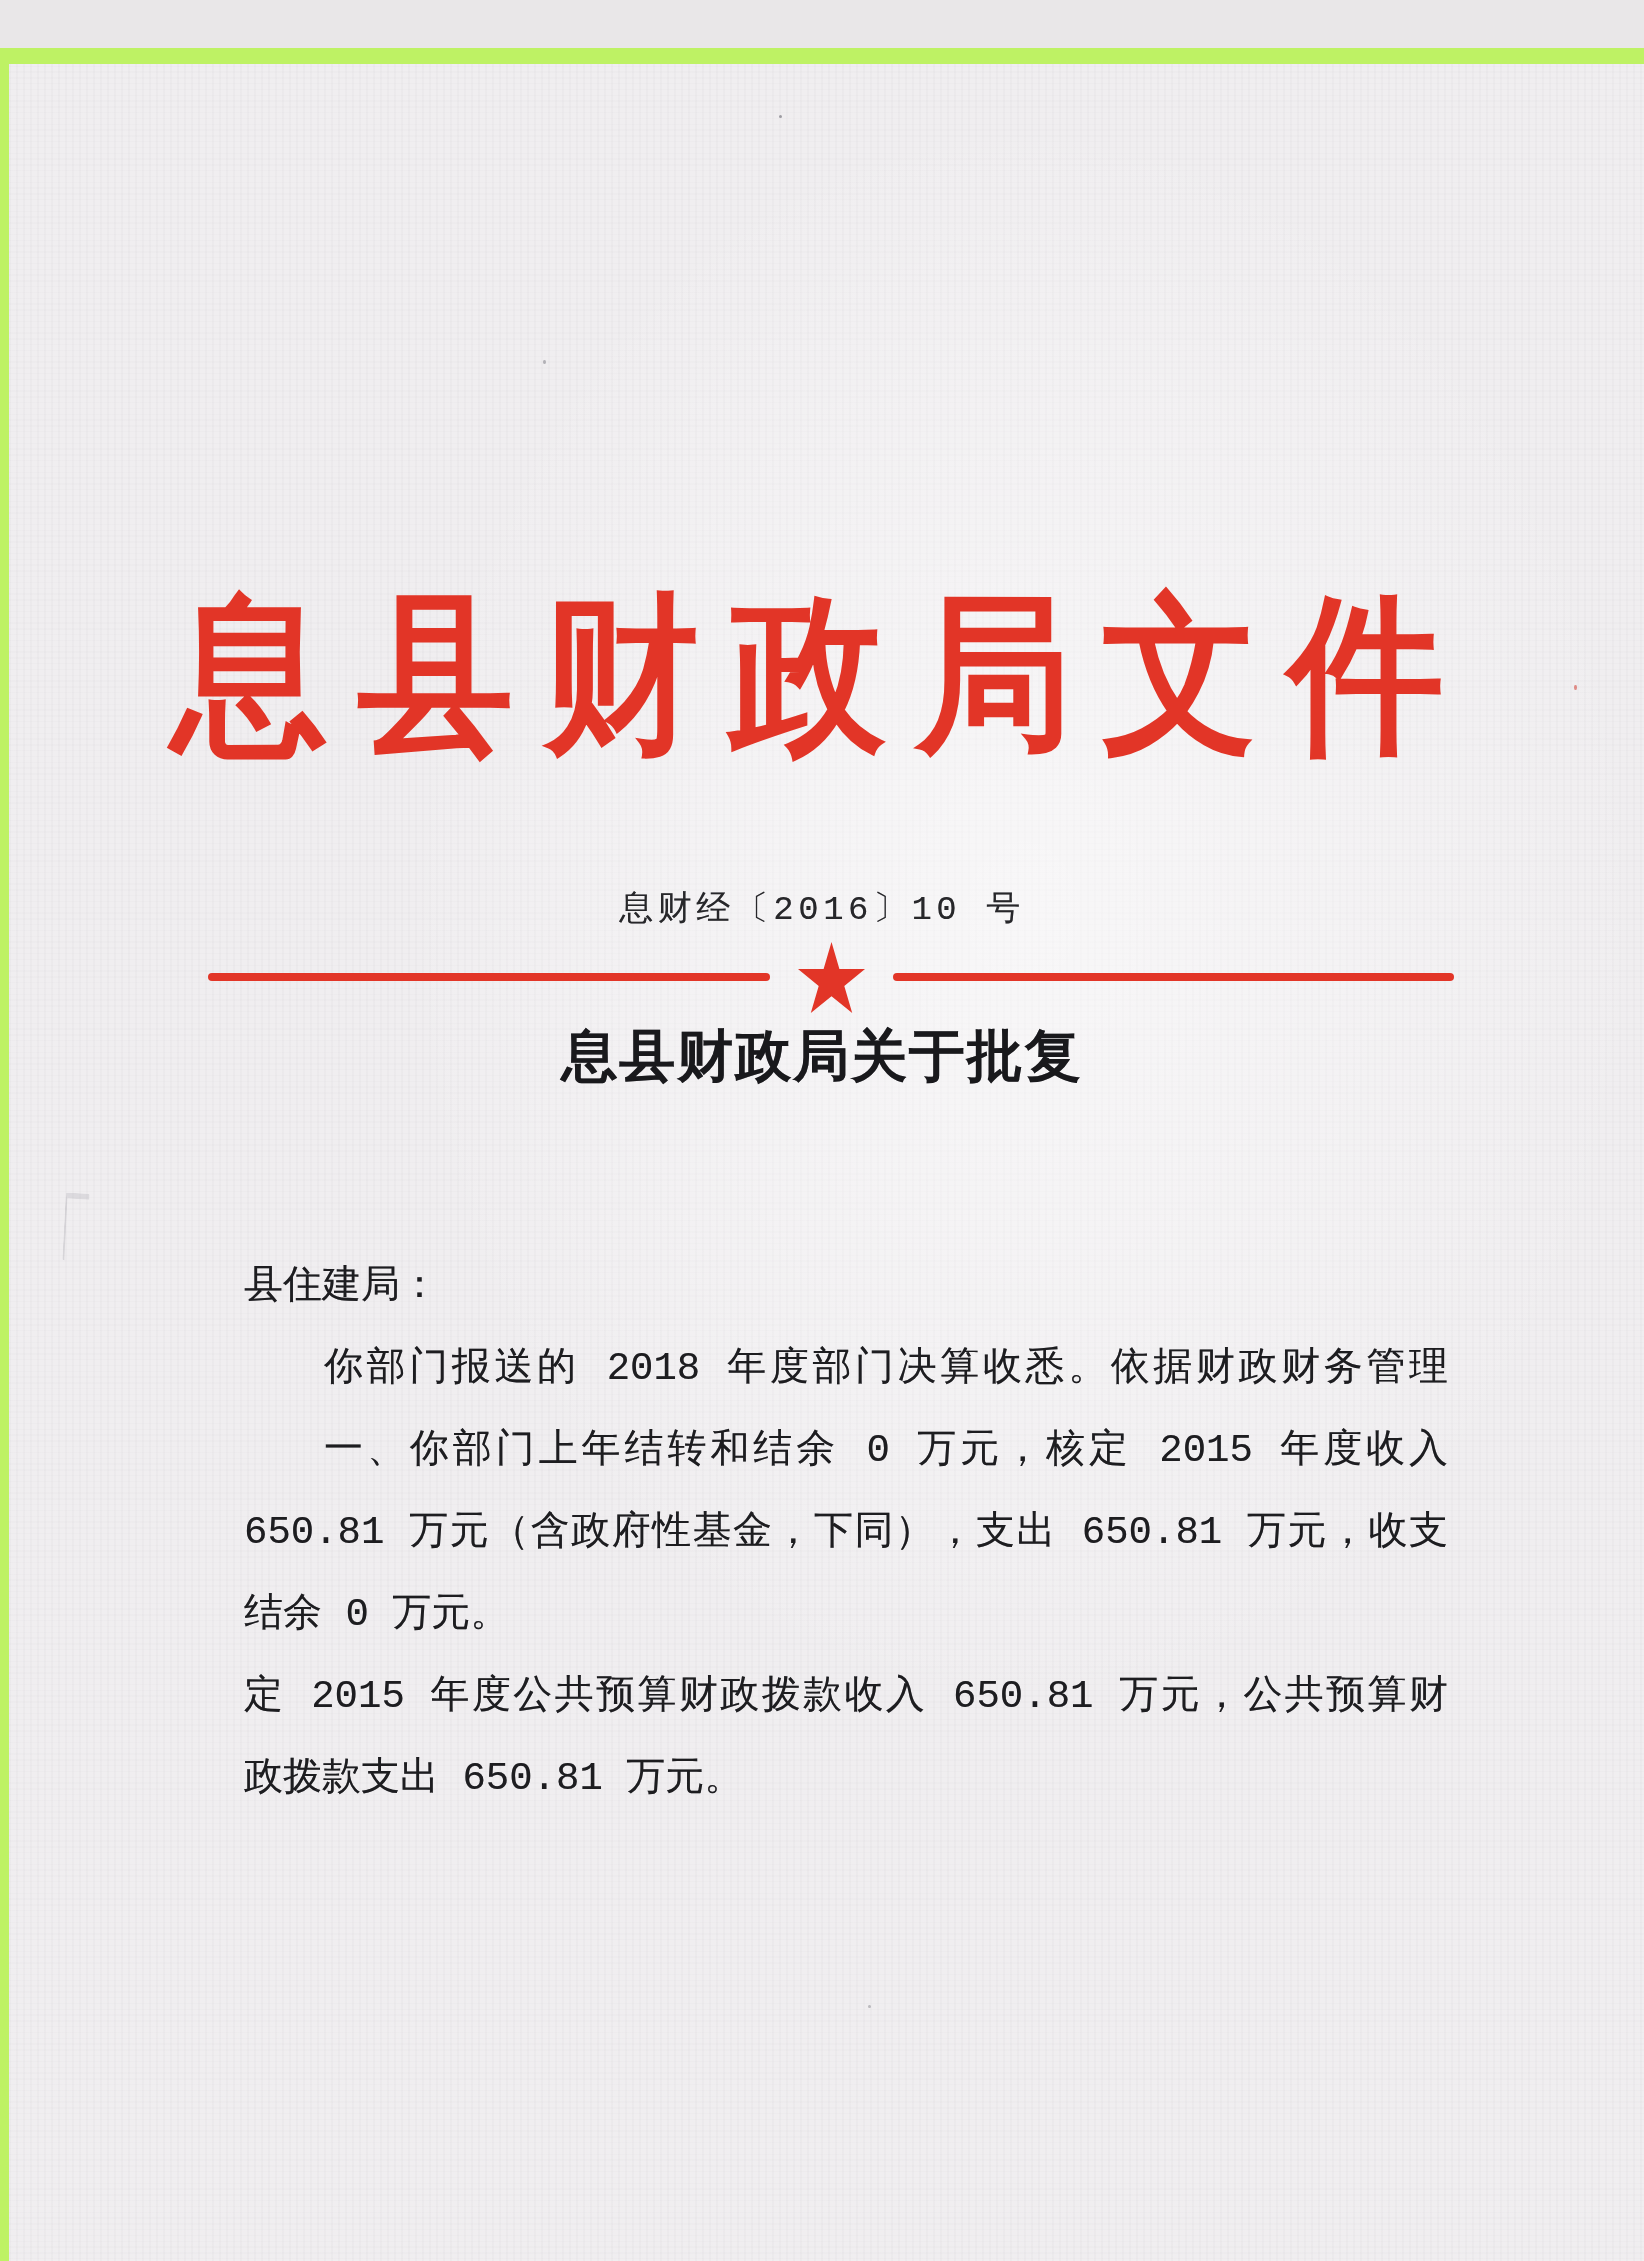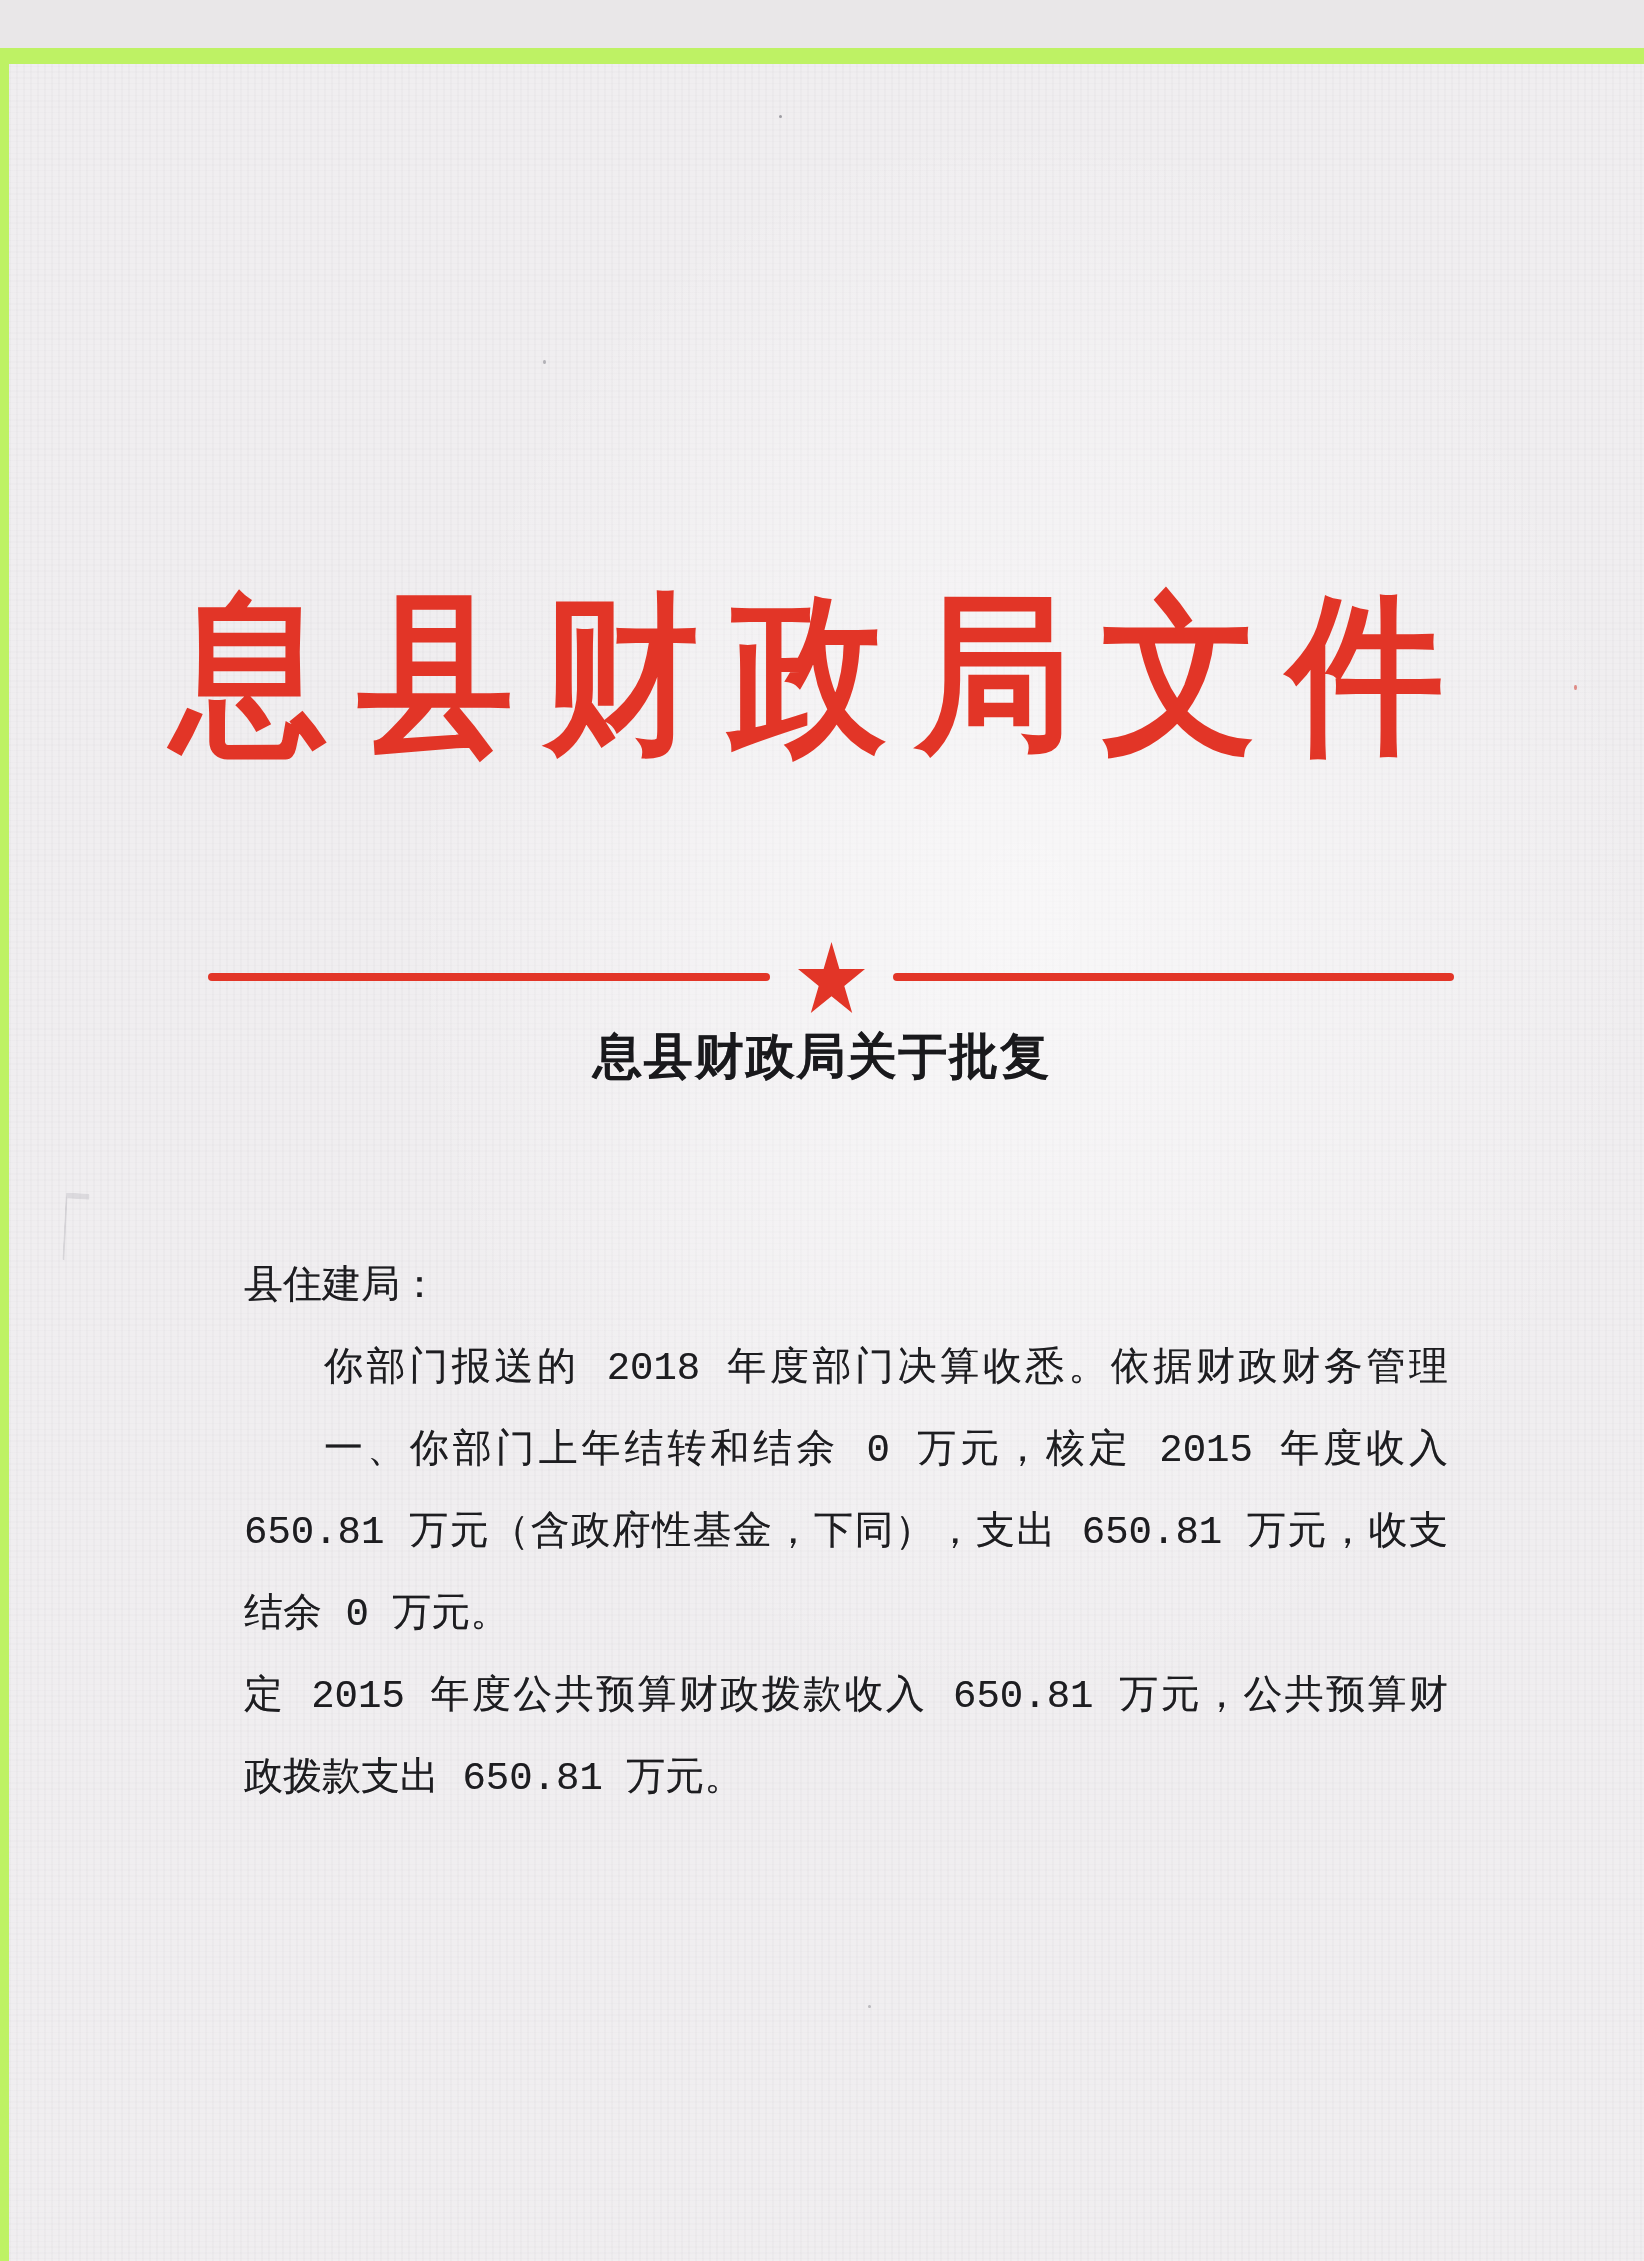--- a/index.html
+++ b/index.html
@@ -60,21 +60,21 @@
     flex:1;height:8.4px;background:var(--red);border-radius:4.5px;
   }
   .divider .star{width:67px;height:71px;flex:0 0 auto;}
   .divider .star svg{display:block;width:67px;height:71px;fill:var(--red);}
   
   .headline{
     position:absolute;top:971px;left:0;width:1644px;
     text-align:center;
     font-weight:bold;
     color:#19191c;
-    font-size:49px;
+    font-size:56px;
     line-height:82px;
     letter-spacing:1.9px;
     text-shadow:0 0 0.6px rgba(10,10,20,.5);
     white-space:nowrap;
   }
   
   .body-block{
     position:absolute;top:1198px;left:244px;width:1204px;
     font-size:39px;
     line-height:82px;
@@ -99,20 +99,21 @@
   }
 </style>
 </head>
 <body>
 
 <div class="scan">
   <div class="paper"></div>
 
   <div class="banner">息县财政局文件</div>
 
+  <div class="doc-number">息财经〔2016〕10 号</div>
 
   <div class="divider">
     <div class="bar"></div>
     <div class="star">
       <svg viewBox="0 0 100 100" preserveAspectRatio="none" aria-hidden="true">
         <polygon points="50,0 61.8,38.2 100,38.2 69.1,61.8 80.9,100 50,76.4 19.1,100 30.9,61.8 0,38.2 38.2,38.2"></polygon>
       </svg>
     </div>
     <div class="bar"></div>
   </div>

